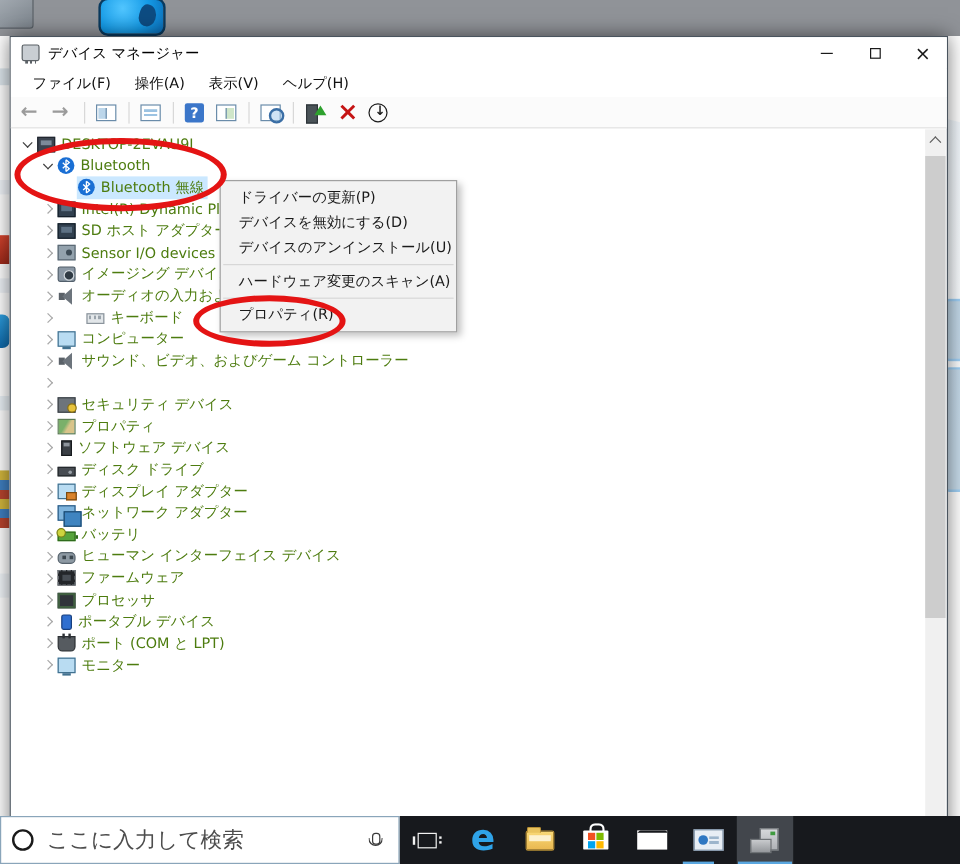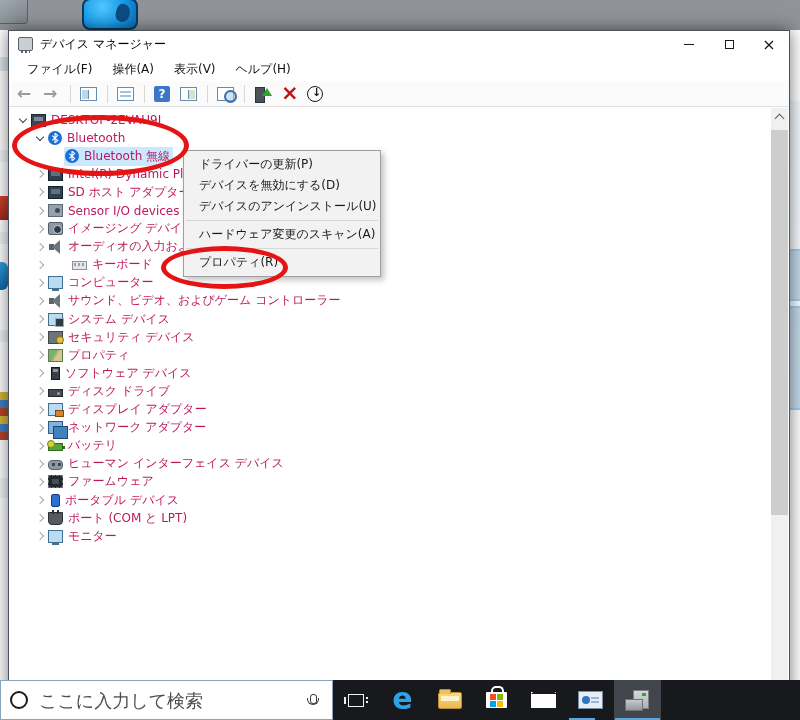--- a/index.html
+++ b/index.html
@@ -79,21 +79,21 @@
     border-radius:50%;background:rgba(160,200,235,.5);}
   .tb-update-driver::before{content:'';position:absolute;left:3px;top:3px;width:8px;height:14px;background:#4a5358;border:1px solid #2e3439;}
   .tb-update-driver::after{content:'';position:absolute;right:2px;top:4px;width:0;height:0;
     border-left:5px solid transparent;border-right:5px solid transparent;border-bottom:8px solid #2ea12e;}
   .tb-uninstall-device::before{content:'×';position:absolute;left:3px;top:-3px;font-size:21px;font-weight:900;color:#c51414;}
   .tb-disable-device::before{content:'';position:absolute;left:3px;top:2px;width:14px;height:14px;border:1.5px solid #1a1a1a;border-radius:50%;}
   .tb-disable-device::after{content:'↓';position:absolute;left:8px;top:2px;font-size:11px;font-weight:bold;color:#1a1a1a;}
 
   
   .treeview{position:absolute;left:1px;top:77px;right:18px;bottom:23px;background:#fff;overflow:hidden;padding-top:3px;}
-  .trow{height:18.1px;display:flex;align-items:center;font-size:12px;color:#be185d;white-space:nowrap;}
+  .trow{height:18.1px;display:flex;align-items:center;font-size:12px;color:#4d7c0f;white-space:nowrap;}
   .chev{width:14px;height:16px;position:relative;flex:none;}
   .chev.c::before{content:'';position:absolute;left:4px;top:5px;width:5px;height:5px;
     border-top:1.5px solid #a8a8a8;border-right:1.5px solid #a8a8a8;transform:rotate(45deg);}
   .chev.e::before{content:'';position:absolute;left:4px;top:4px;width:5px;height:5px;
     border-top:1.5px solid #404040;border-right:1.5px solid #404040;transform:rotate(135deg);}
   .tinner{display:flex;align-items:center;padding:1px 3px 1px 1px;}
   .tinner.sel{background:#cbe8ff;}
   .ti{width:15px;height:13px;display:inline-block;position:relative;flex:none;margin-right:5px;}
   .i-computer{background:#3c4450;border:1px solid #20262e;}
   .i-computer::after{content:'';position:absolute;left:2px;top:2px;right:2px;height:4px;background:#7d8a99;}
@@ -348,24 +348,20 @@
         </div>
         <div class="trow" style="padding-left: 23px;">
           <span class="chev c"></span>
           <span class="tinner">
             <span class="ti i-audio"></span>
             <span class="tlabel">サウンド、ビデオ、およびゲーム コントローラー</span>
           </span>
         </div>
         <div class="trow" style="padding-left: 23px;">
           <span class="chev c"></span>
-          <span class="tinner">
-            <span class="ti i-system"></span>
-            <span class="tlabel">システム デバイス</span>
-          </span>
         </div>
         <div class="trow" style="padding-left: 23px;">
           <span class="chev c"></span>
           <span class="tinner">
             <span class="ti i-security"></span>
             <span class="tlabel">セキュリティ デバイス</span>
           </span>
         </div>
         <div class="trow" style="padding-left: 23px;">
           <span class="chev c"></span>
@@ -414,20 +410,27 @@
           <span class="tinner">
             <span class="ti i-hid"></span>
             <span class="tlabel">ヒューマン インターフェイス デバイス</span>
           </span>
         </div>
         <div class="trow" style="padding-left: 23px;">
           <span class="chev c"></span>
           <span class="tinner">
             <span class="ti i-firmware"></span>
             <span class="tlabel">ファームウェア</span>
+          </span>
+        </div>
+        <div class="trow" style="padding-left: 23px;">
+          <span class="chev c"></span>
+          <span class="tinner">
+            <span class="ti i-processor"></span>
+            <span class="tlabel">プロセッサ</span>
           </span>
         </div>
         <div class="trow" style="padding-left: 23px;">
           <span class="chev c"></span>
           <span class="tinner">
             <span class="ti i-portable"></span>
             <span class="tlabel">ポータブル デバイス</span>
           </span>
         </div>
         <div class="trow" style="padding-left: 23px;">

